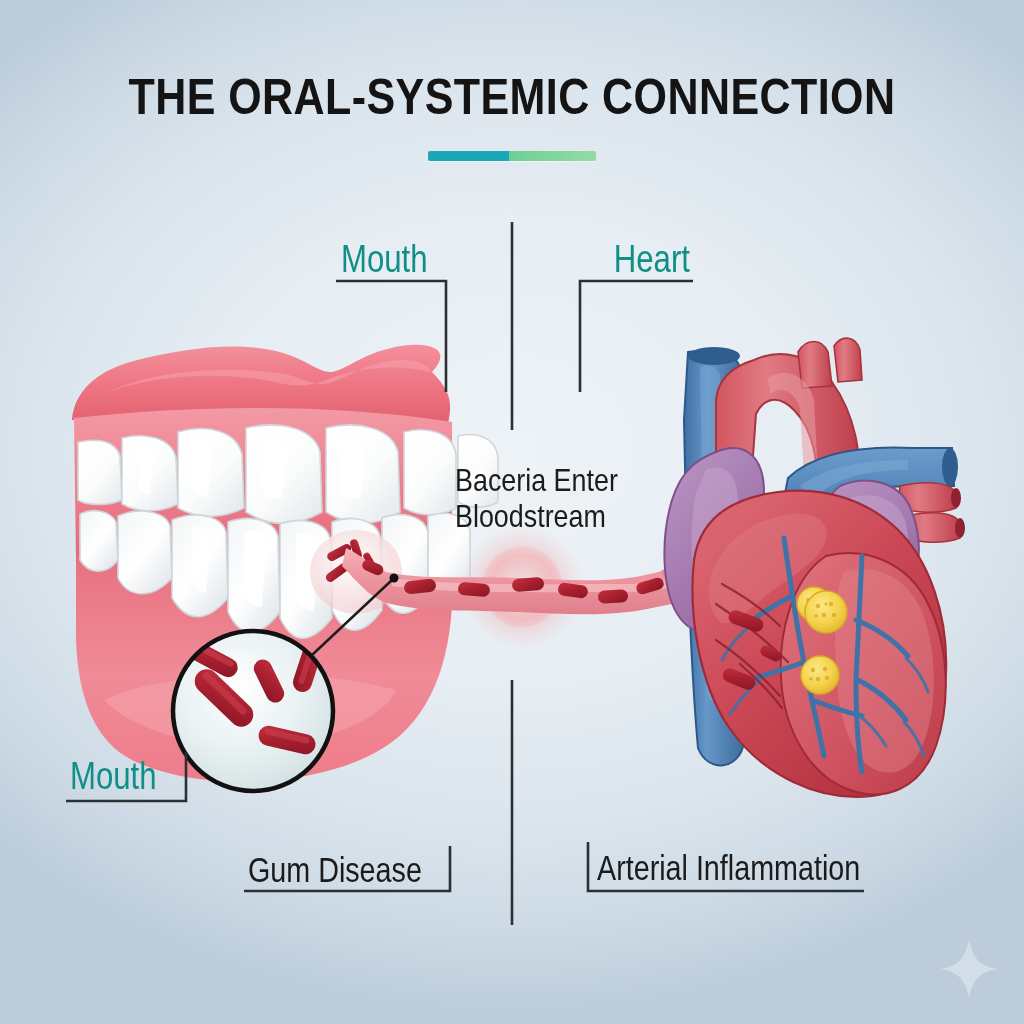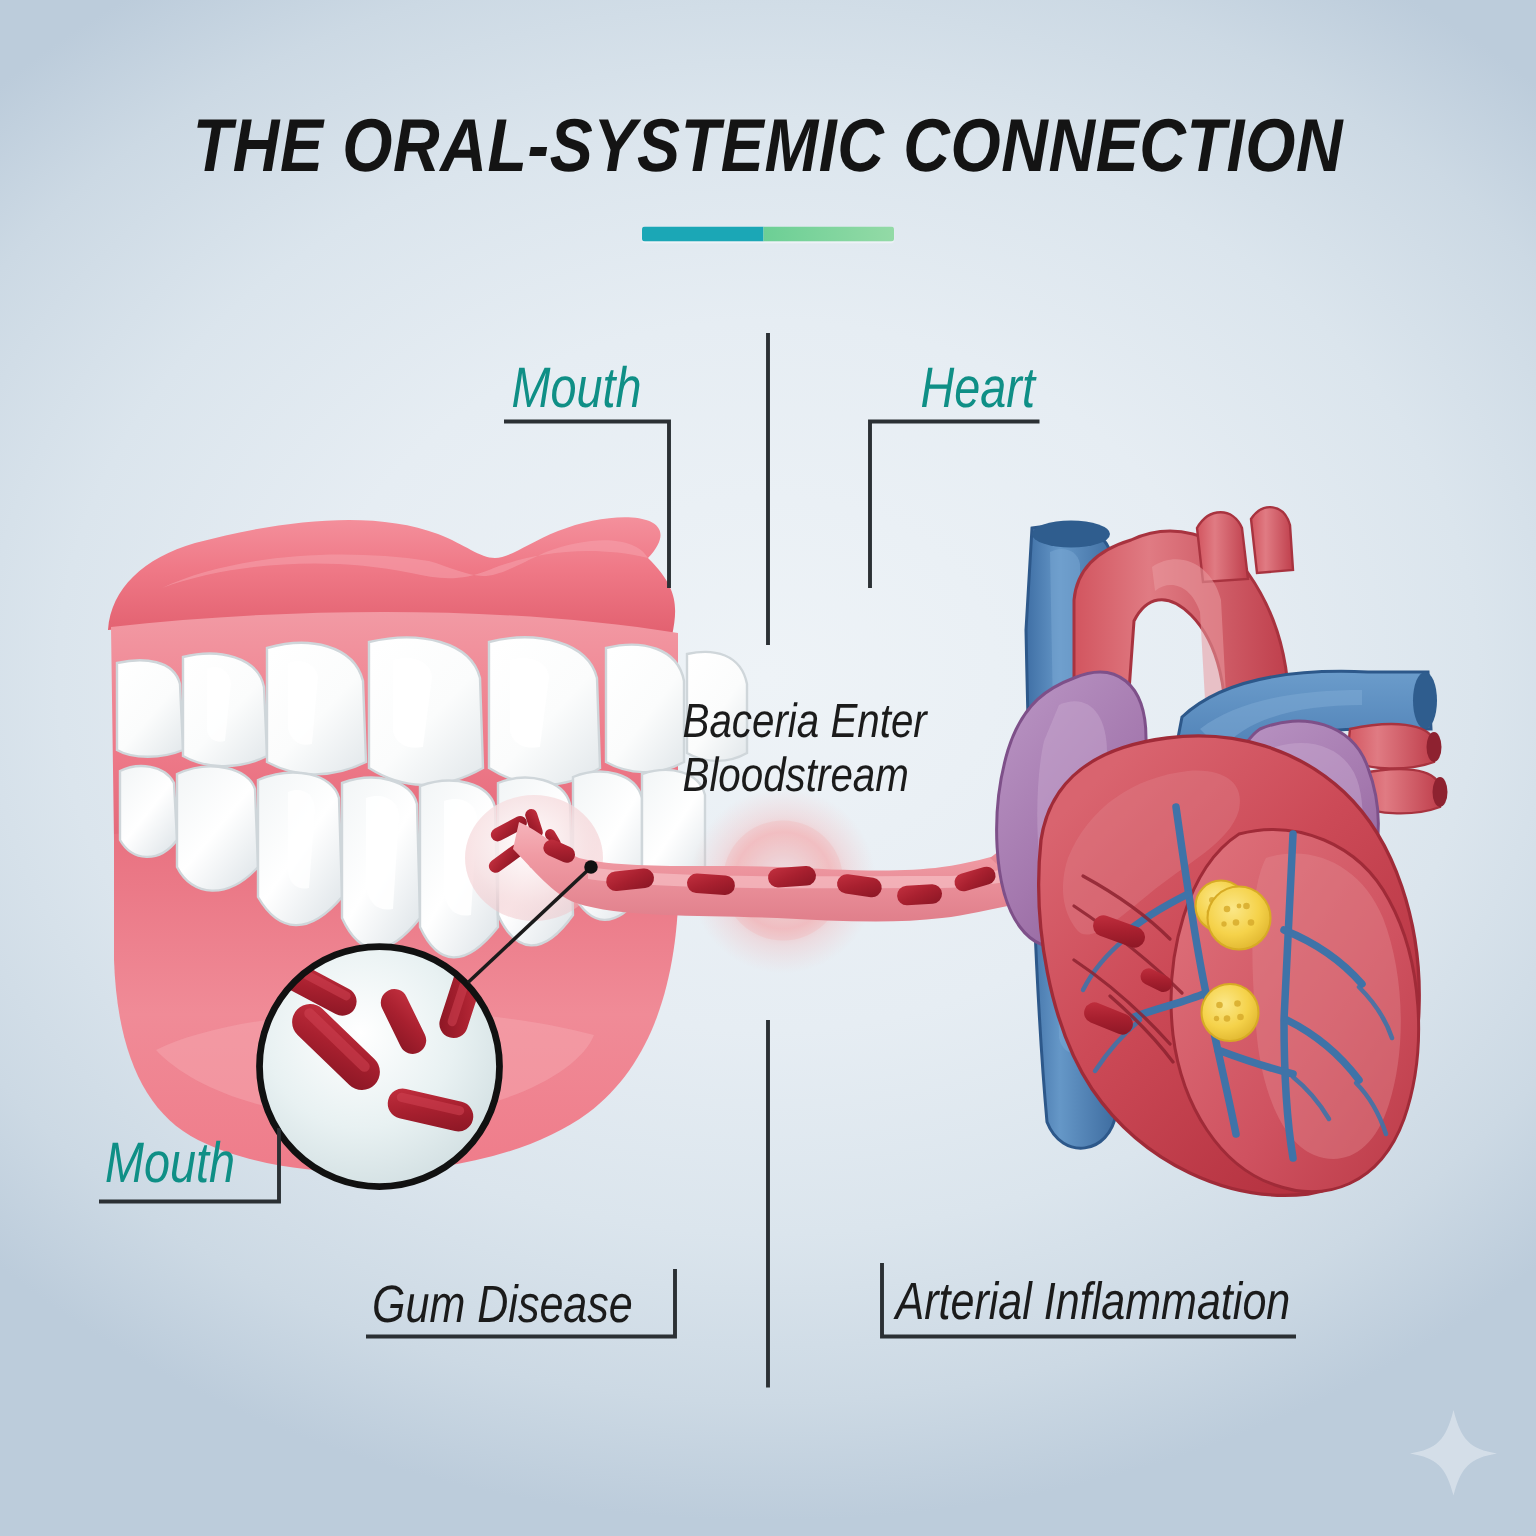--- a/index.html
+++ b/index.html
@@ -8,21 +8,20 @@
     overflow: hidden;
     font-family: "Liberation Sans", sans-serif;
   }
   #stage {
     position: relative;
     width: 1024px; height: 1024px;
     background:
       radial-gradient(ellipse 70% 55% at 50% 44%, #eef3f7 0%, #e6edf3 42%, #dbe5ed 66%, #ccd9e4 86%, #bcccdb 100%),
       linear-gradient(160deg, #b9c9d9 0%, #e7eef4 45%, #b4c5d6 100%);
     overflow: hidden;
-    font-style: italic;
   }
   #art { position:absolute; left:0; top:0; width:1024px; height:1024px; }
 
   
   .title {
     position: absolute;
     left: 0; width: 1024px;
     top: 68px;
     text-align: center;
     font-family: "Liberation Sans Narrow", "Liberation Sans", sans-serif;

